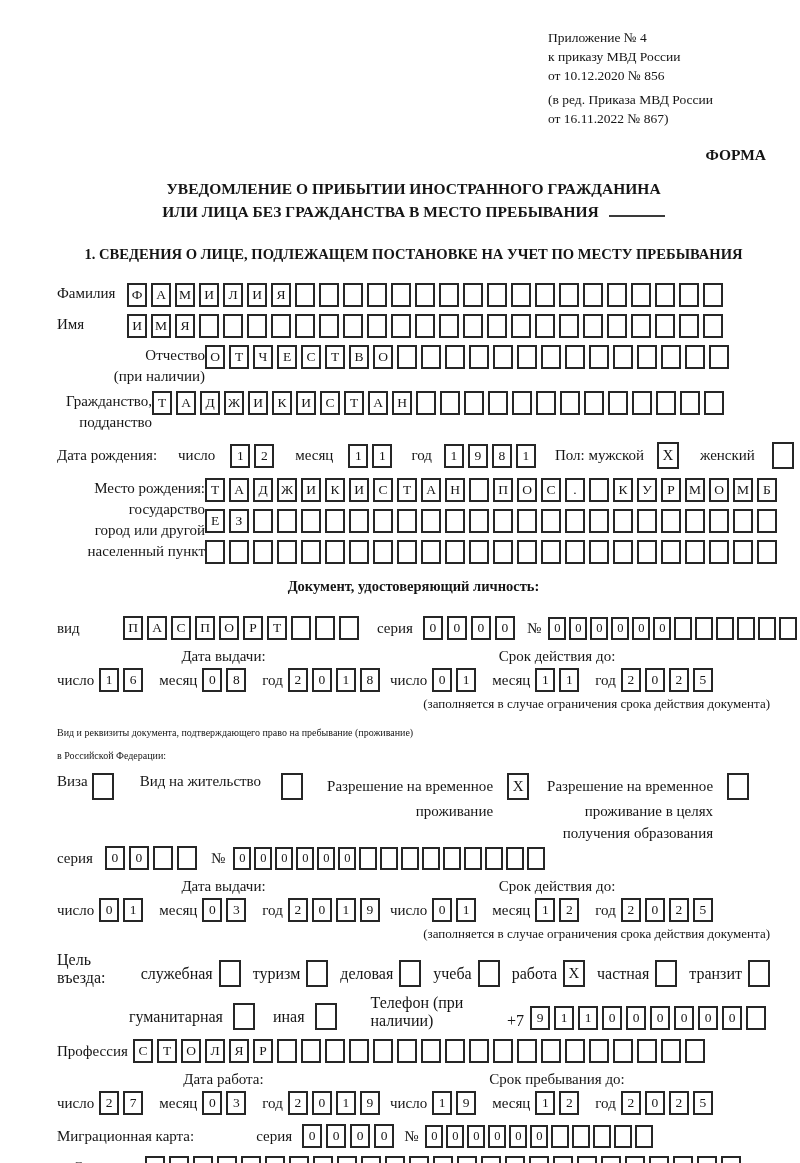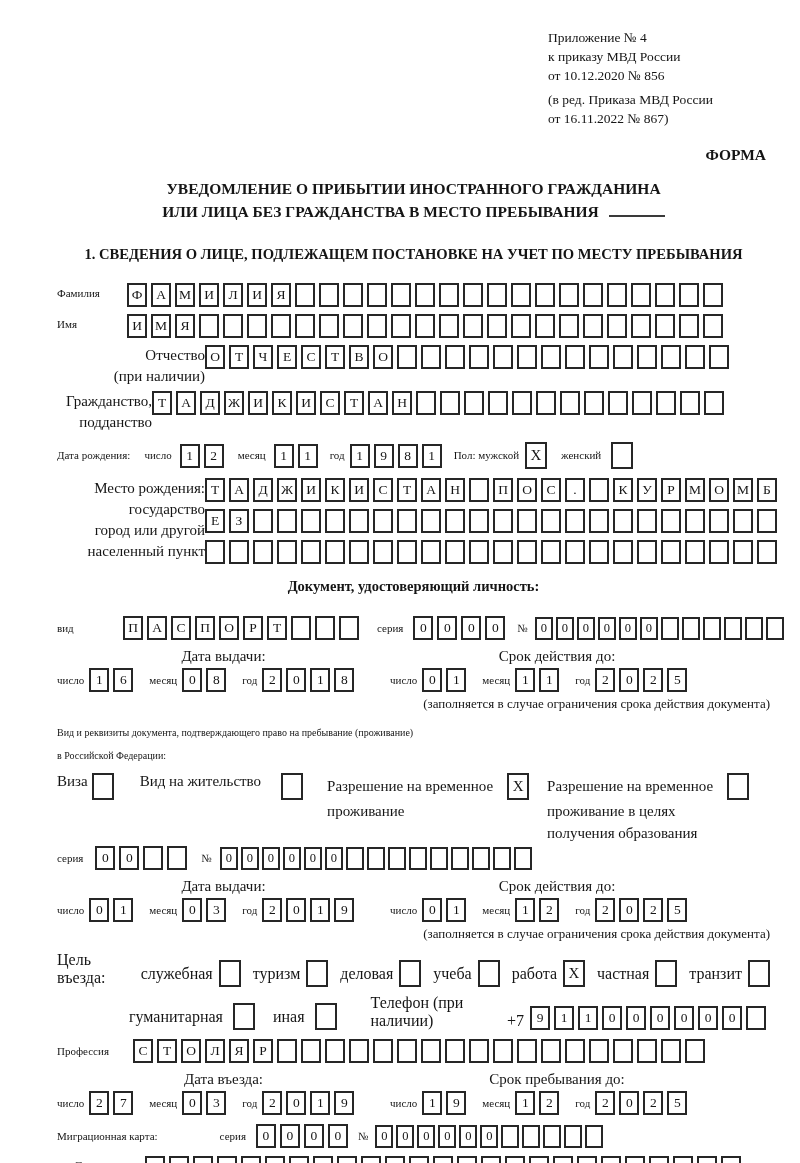--- a/index.html
+++ b/index.html
@@ -11,21 +11,21 @@
   }
   
   .hdr{margin-left:auto;width:222px;font-size:13.5px;line-height:19px;}
   .hdr .gap{margin-top:5px;}
   .forma{text-align:right;font-weight:bold;font-size:15.5px;margin:18px 4px 0 0;}
   .title{text-align:center;font-weight:bold;font-size:15.5px;line-height:23px;margin-top:13px;}
   .uline{display:inline-block;width:56px;border-bottom:2px solid #3a3a3a;height:13px;margin-left:10px;}
   .sec{text-align:center;font-weight:bold;font-size:14.6px;margin-top:23px;}
   
   .row{display:flex;align-items:flex-start;margin-top:7px;}
-  .lbl{font-size:11px;line-height:21px;flex:none;}
+  .lbl{font-size:15px;line-height:21px;flex:none;}
   .lblcol{flex:none;font-size:15px;line-height:21px;text-align:right;}
   .cells{display:flex;flex:none;}
   .cell{
     flex:none;display:inline-flex;align-items:center;justify-content:center;
     box-sizing:border-box;width:20px;height:24px;border:2px solid #262626;
     margin-right:4px;font-size:13.5px;
   }
   .compact .cell{width:18px;height:23px;margin-right:3px;font-size:12.5px;}
   .cbox{
     flex:none;display:inline-flex;align-items:center;justify-content:center;
@@ -44,21 +44,21 @@
   .drow{display:flex;align-items:center;margin-top:3px;}
   .dcol{display:flex;align-items:center;}
   .dcol.dl{width:333px;}
   .dcol .lbl{margin-right:5px;}
   .dcol .g{margin-left:12px;}
   .note{font-size:13px;text-align:right;margin-top:4px;}
   .txt{font-size:10px;line-height:23px;margin-top:9px;}
   
   .opts{display:flex;align-items:flex-start;margin-top:6px;font-size:15px;}
   .opt{display:flex;align-items:flex-start;}
-  .optcol{display:flex;flex-direction:column;align-items:flex-start;}
+  .optcol{display:flex;flex-direction:column;align-items:flex-end;}
   .optcol .first{display:flex;align-items:center;}
   .optcol .sub{font-size:15px;line-height:22px;text-align:center;}
   .opt .cbox{margin-left:8px;}
   
   .purp{display:flex;align-items:flex-end;margin-top:9px;flex-wrap:nowrap;}
   .purp .pair{display:flex;align-items:center;margin-left:12px;}
   .purp .pair .cbox{margin-left:6px;}
   .heading-center{text-align:center;font-weight:bold;font-size:14.5px;margin-top:7px;}
 </style>
 </head>
@@ -201,21 +201,21 @@
         <span class="cell"></span>
         <span class="cell"></span>
         <span class="cell"></span>
         <span class="cell"></span>
         <span class="cell"></span>
         <span class="cell"></span>
         <span class="cell"></span>
       </div>
   </div>
 
-  <div class="row" style="margin-top:9px;align-items:center;">
+  <div class="row" style="margin-top:9px;align-items:center;gap:7px;">
     <span class="lbl">Дата рождения:</span>
     <span class="lbl" style="margin-left:14px;margin-right:8px;">число</span>
     <div class="cells">
         <span class="cell">1</span>
         <span class="cell">2</span>
       </div>
     <span class="lbl" style="margin-left:10px;margin-right:8px;">месяц</span>
     <div class="cells">
         <span class="cell">1</span>
         <span class="cell">1</span>
@@ -593,21 +593,21 @@
         <span class="cell"></span>
         <span class="cell"></span>
         <span class="cell"></span>
         <span class="cell"></span>
         <span class="cell"></span>
         <span class="cell"></span>
       </div>
   </div>
 
   <div class="dhdr">
-    <div class="dl">Дата въезда:</div>
+    <div class="dl">Дата работа:</div>
     <div class="dr">Срок пребывания до:</div>
   </div>
   <div class="drow">
     <div class="dcol dl">
       <span class="lbl">число</span>
       <div class="cells">
           <span class="cell">2</span>
           <span class="cell">7</span>
         </div>
       <span class="lbl g">месяц</span>

